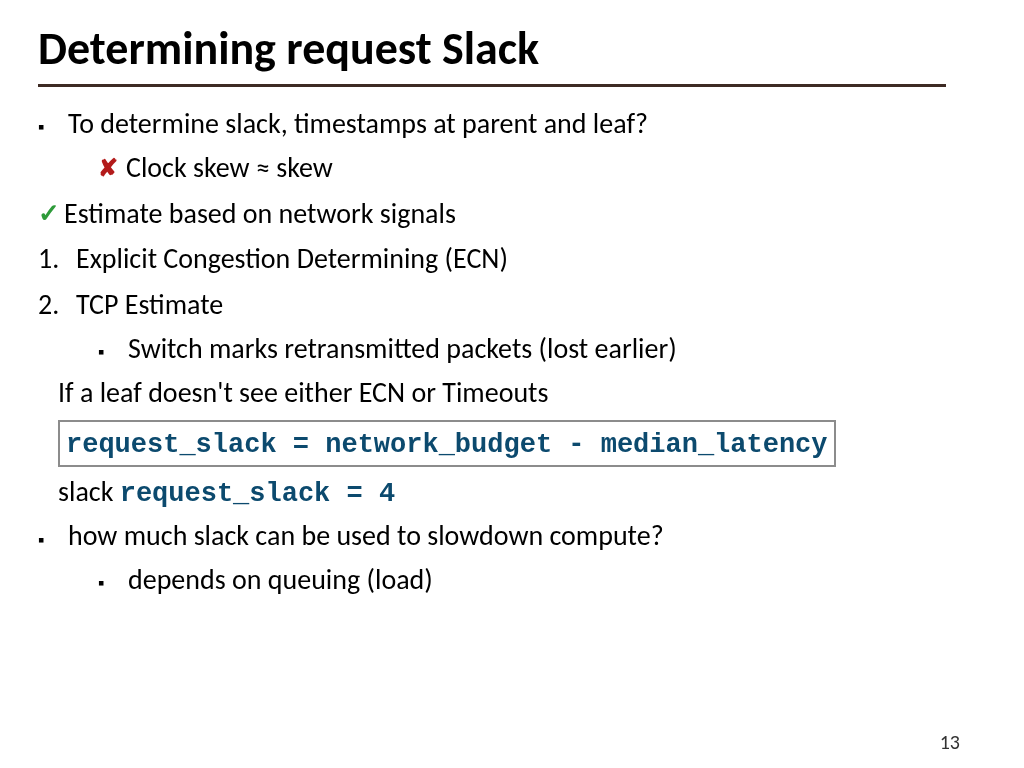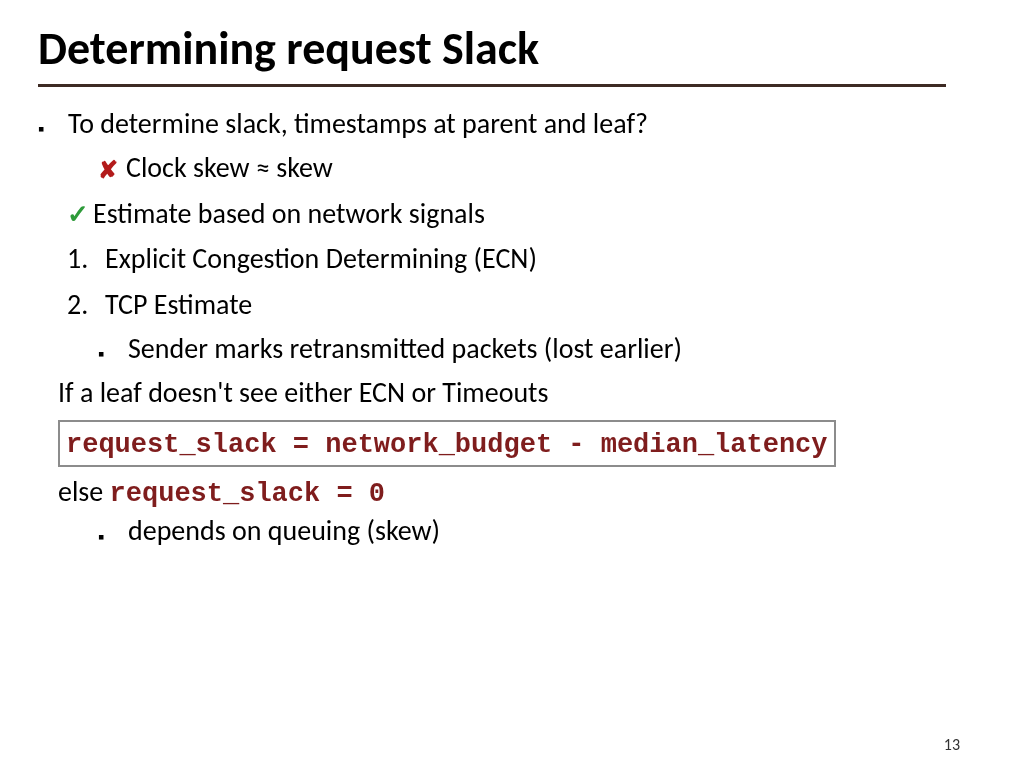--- a/index.html
+++ b/index.html
@@ -12,59 +12,59 @@
   }
   .title {
     font-size: 46px;
     font-weight: 600;
     letter-spacing: 0px;
     padding-bottom: 8px;
     border-bottom: 3px solid #3d2a23;
     margin-bottom: 18px;
   }
   .content { font-size: 28px; line-height: 1.35; }
-  .row { display: flex; align-items: flex-end; margin-bottom: 6px; }
+  .row { display: flex; align-items: center; margin-bottom: 6px; }
   .bul { width: 30px; flex: 0 0 30px; text-align: left; font-size: 22px; padding-top: 4px; }
   .bul.sq::before { content: "▪"; color: #000; font-size: 18px; }
   .bul.num { font-size: 28px; padding-top: 0; }
   .sub { margin-left: 60px; }
   .sub2 { margin-left: 60px; }
   .cross {
     display: inline-block; width: 28px; flex: 0 0 28px;
     color: #b31b1b; font-weight: 700; font-size: 24px;
   }
   .cross::before { content: "✘"; }
   .check {
     display: inline-block; width: 26px; flex: 0 0 26px;
     color: #2e9b3a; font-weight: 700; font-size: 26px;
   }
   .check::before { content: "✓"; }
   .txt { flex: 1; }
   .code {
     font-family: "Courier New", Courier, monospace;
-    color: #7f1d1d;
+    color: #0c4a6e;
     font-weight: 700;
     font-size: 27px;
   }
   .code-box {
     border: 2px solid #8c8c8c;
     padding: 2px 6px;
     margin: 4px 0 6px 20px;
     display: inline-block;
   }
   .indent-block { margin-left: 20px; margin-bottom: 4px; }
   .else-line { margin-left: 20px; }
   .page-num {
     position: absolute;
     bottom: 14px;
     right: 24px;
-    font-size: 16px;
+    font-size: 20px;
     color: #333;
   }
-  .mt8 { margin-top: 8px; margin-left: 29px; }
+  .mt8 { margin-top: 8px; }
   .mt12 { margin-top: 5px; }
 </style>
 </head>
 <body>
 
 <div class="slide">
 
   <div class="title">Determining request Slack</div>
 
   <div class="content">
@@ -90,38 +90,42 @@
     </div>
 
 
     <div class="row mt8">
       <span class="bul num">2.</span>
       <span class="txt" style="padding-left:8px;">TCP Estimate</span>
     </div>
 
     <div class="row sub2">
       <span class="bul sq"></span>
-      <span class="txt">Sender marks retransmitted packets (lost earlier)</span>
+      <span class="txt">Switch marks retransmitted packets (lost earlier)</span>
     </div>
 
     <div class="indent-block mt12">
       <span>If a leaf doesn't see either ECN or Timeouts</span>
     </div>
 
     <div class="code-box">
       <span class="code">request_slack = network_budget - median_latency</span>
     </div>
 
     <div class="else-line">
-      <span>else </span><span class="code">request_slack = 0</span>
+      <span>slack </span><span class="code">request_slack = 4</span>
     </div>
 
+    <div class="row mt12">
+      <span class="bul sq"></span>
+      <span class="txt">how much slack can be used to slowdown compute?</span>
+    </div>
 
     <div class="row sub2">
       <span class="bul sq"></span>
-      <span class="txt">depends on queuing (skew)</span>
+      <span class="txt">depends on queuing (load)</span>
     </div>
 
   </div>
 
   <div class="page-num">13</div>
 
 </div>
 
 </body></html>

